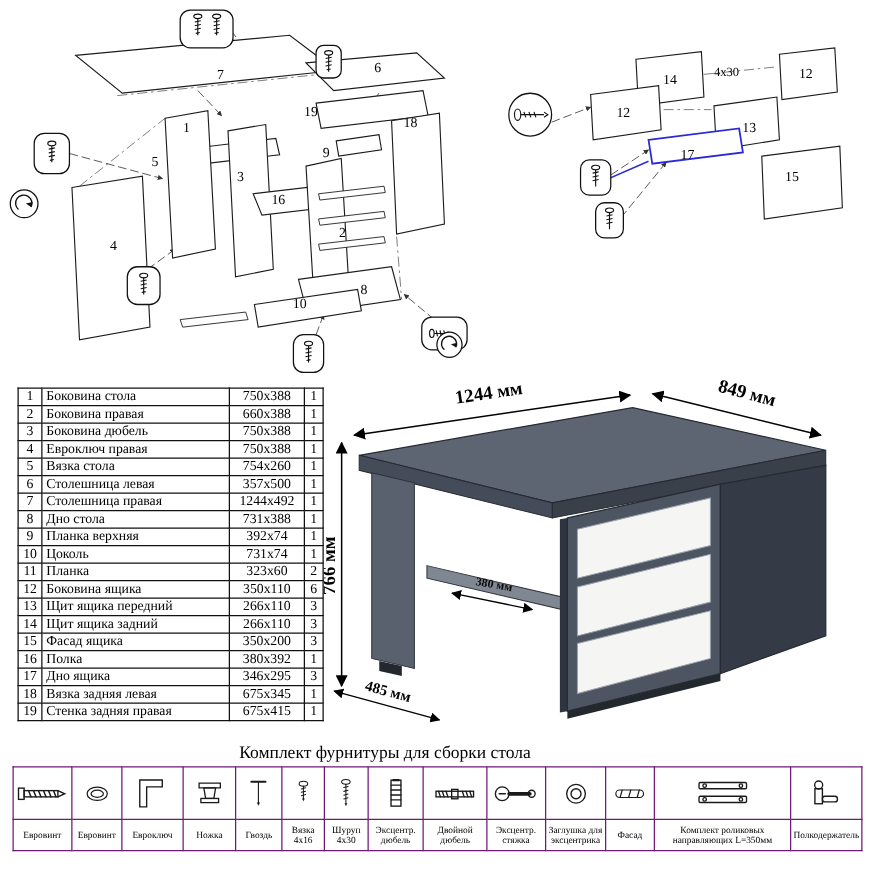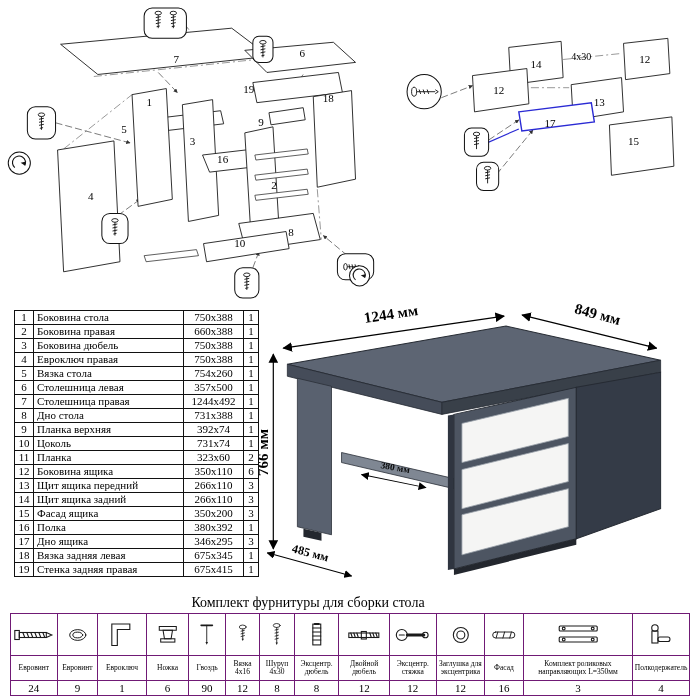--- a/index.html
+++ b/index.html
@@ -562,32 +562,16 @@
         <td class="hw-name-cell">Вязка 4x16</td>
         <td class="hw-name-cell">Шуруп 4x30</td>
         <td class="hw-name-cell">Эксцентр. дюбель</td>
         <td class="hw-name-cell">Двойной дюбель</td>
         <td class="hw-name-cell">Эксцентр. стяжка</td>
         <td class="hw-name-cell">Заглушка для эксцентрика</td>
         <td class="hw-name-cell">Фасад</td>
         <td class="hw-name-cell">Комплект роликовых направляющих L=350мм</td>
         <td class="hw-name-cell">Полкодержатель</td>
       </tr>
-      <tr>
-        <td class="hw-qty-cell">24</td>
-        <td class="hw-qty-cell">9</td>
-        <td class="hw-qty-cell">1</td>
-        <td class="hw-qty-cell">6</td>
-        <td class="hw-qty-cell">90</td>
-        <td class="hw-qty-cell">12</td>
-        <td class="hw-qty-cell">8</td>
-        <td class="hw-qty-cell">8</td>
-        <td class="hw-qty-cell">12</td>
-        <td class="hw-qty-cell">12</td>
-        <td class="hw-qty-cell">12</td>
-        <td class="hw-qty-cell">16</td>
-        <td class="hw-qty-cell">3</td>
-        <td class="hw-qty-cell">4</td>
-      </tr>
     </tbody>
   </table>
 
 </div>
 
 </body></html>

